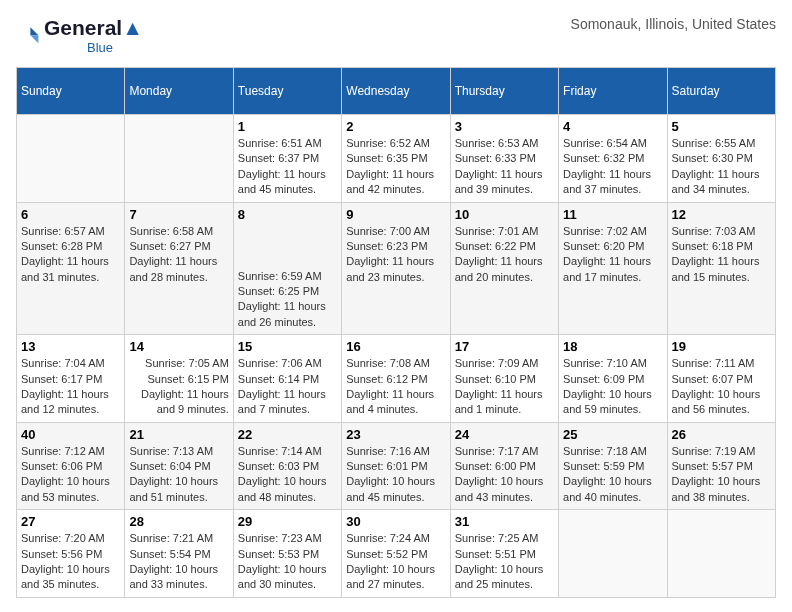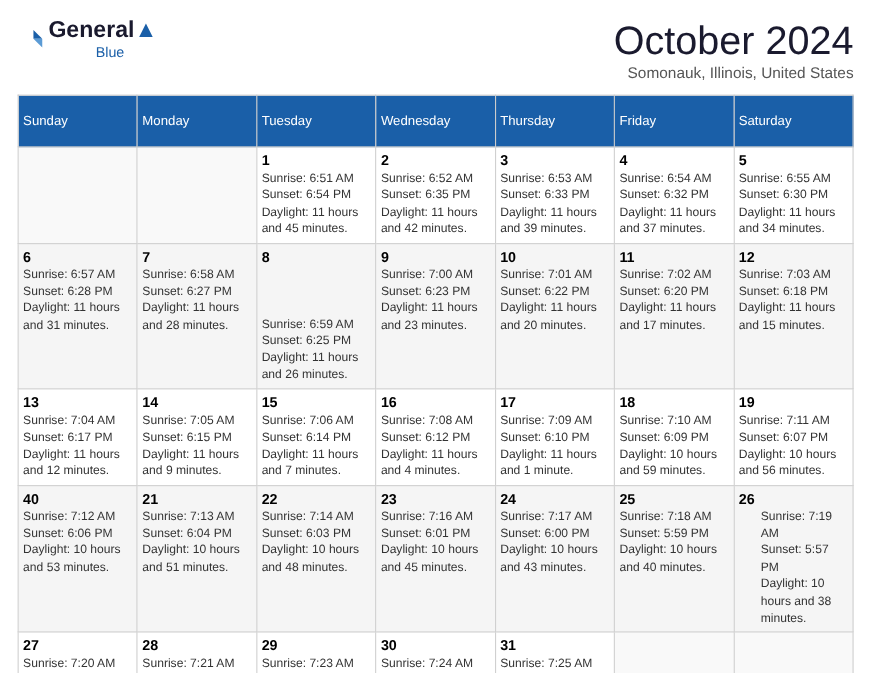--- a/index.html
+++ b/index.html
@@ -83,21 +83,20 @@
     <svg class="logo-icon" viewBox="0 0 30 30">
       <polygon points="18,4 28,14 18,14" fill="#1a5fa8"></polygon>
       <polygon points="18,14 28,14 28,24" fill="#5b9bd5"></polygon>
     </svg>
     <div>
       <div style="font-size:21px;font-weight:bold;color:#1a1a2e;">General<span style="color:#1a5fa8;">▲</span></div>
       <div style="font-size:13px;color:#1a5fa8;font-weight:normal;padding-left:43px;">Blue</div>
     </div>
   </div>
   <div class="title-area">
-    <div class="month-title">October 2024</div>
     <div class="location">Somonauk, Illinois, United States</div>
   </div>
 </div>
 
 <table class="calendar">
   <thead>
     <tr>
     <th>Sunday</th>
         <th>Monday</th>
         <th>Tuesday</th>
@@ -107,21 +106,21 @@
         <th>Saturday</th>
       </tr>
   </thead>
   <tbody id="calendar-body">
   <tr>
         <td class="empty"></td>
         <td class="empty"></td>
         <td>
           <div class="day-num">1</div>
           <div class="day-info" style="white-space: pre-line;">Sunrise: 6:51 AM
-Sunset: 6:54 PM
+Sunset: 6:37 PM
 Daylight: 11 hours and 45 minutes.</div>
         </td>
         <td>
           <div class="day-num">2</div>
           <div class="day-info" style="white-space: pre-line;">Sunrise: 6:52 AM
 Sunset: 6:35 PM
 Daylight: 11 hours and 42 minutes.</div>
         </td>
         <td>
           <div class="day-num">3</div>
@@ -188,21 +187,21 @@
       </tr>
       <tr>
         <td>
           <div class="day-num">13</div>
           <div class="day-info" style="white-space: pre-line;">Sunrise: 7:04 AM
 Sunset: 6:17 PM
 Daylight: 11 hours and 12 minutes.</div>
         </td>
         <td>
           <div class="day-num">14</div>
-          <div class="day-info" style="white-space: pre-line;">Sunrise: 7:05 AM
+          <div class="day-info" style="white-space: pre-line; text-align: right;">Sunrise: 7:05 AM
 Sunset: 6:15 PM
 Daylight: 11 hours and 9 minutes.</div>
         </td>
         <td>
           <div class="day-num">15</div>
           <div class="day-info" style="white-space: pre-line;">Sunrise: 7:06 AM
 Sunset: 6:14 PM
 Daylight: 11 hours and 7 minutes.</div>
         </td>
         <td>
@@ -262,21 +261,21 @@
 Daylight: 10 hours and 43 minutes.</div>
         </td>
         <td>
           <div class="day-num">25</div>
           <div class="day-info" style="white-space: pre-line;">Sunrise: 7:18 AM
 Sunset: 5:59 PM
 Daylight: 10 hours and 40 minutes.</div>
         </td>
         <td>
           <div class="day-num">26</div>
-          <div class="day-info" style="white-space: pre-line; margin-left: 20px;">Sunrise: 7:19 AM
+          <div class="day-info" style="white-space: pre-line;">Sunrise: 7:19 AM
 Sunset: 5:57 PM
 Daylight: 10 hours and 38 minutes.</div>
         </td>
       </tr>
       <tr>
         <td>
           <div class="day-num">27</div>
           <div class="day-info" style="white-space: pre-line;">Sunrise: 7:20 AM
 Sunset: 5:56 PM
 Daylight: 10 hours and 35 minutes.</div>

